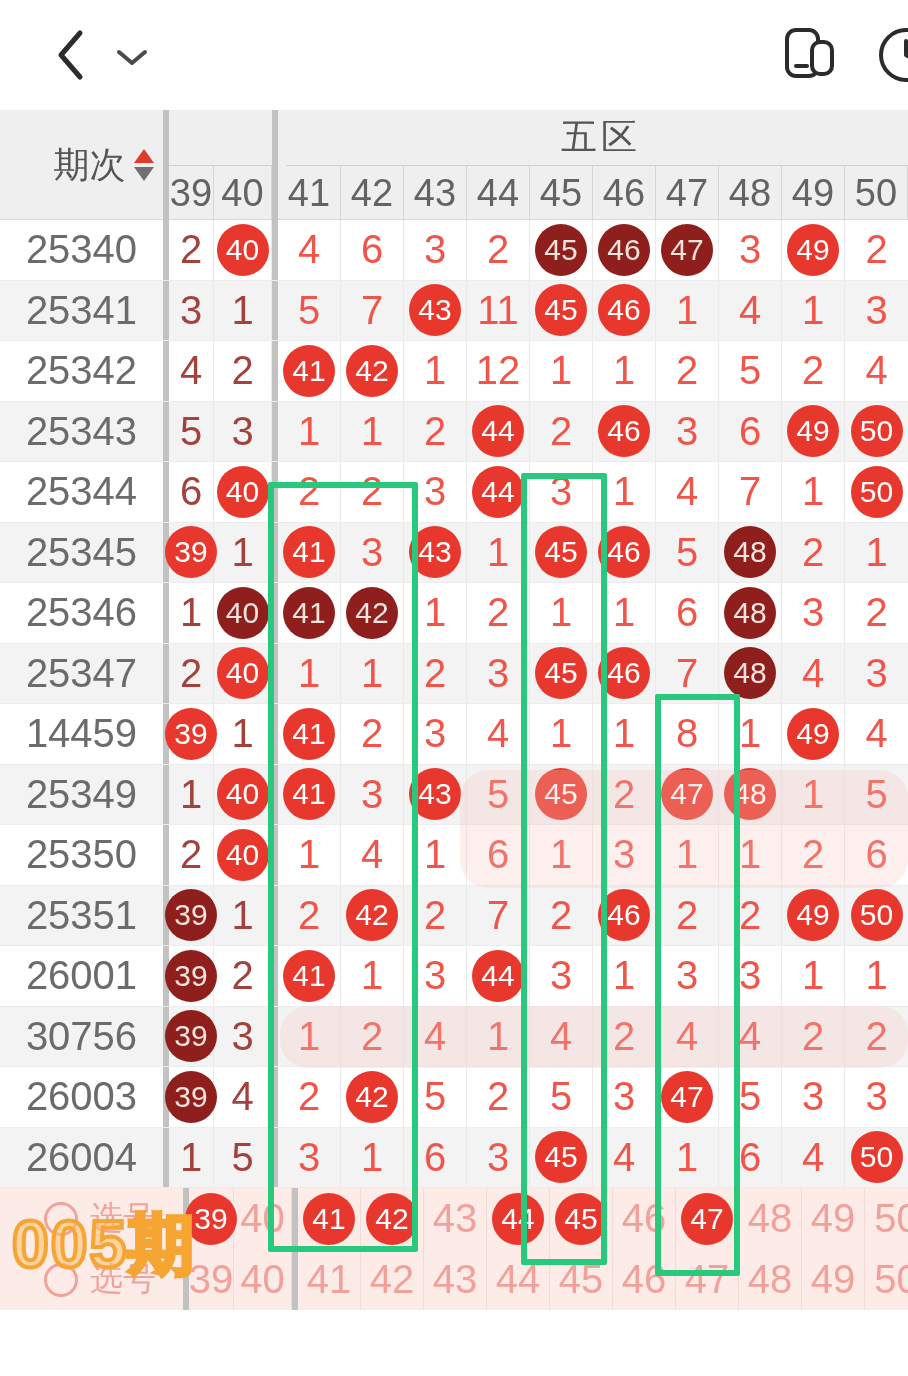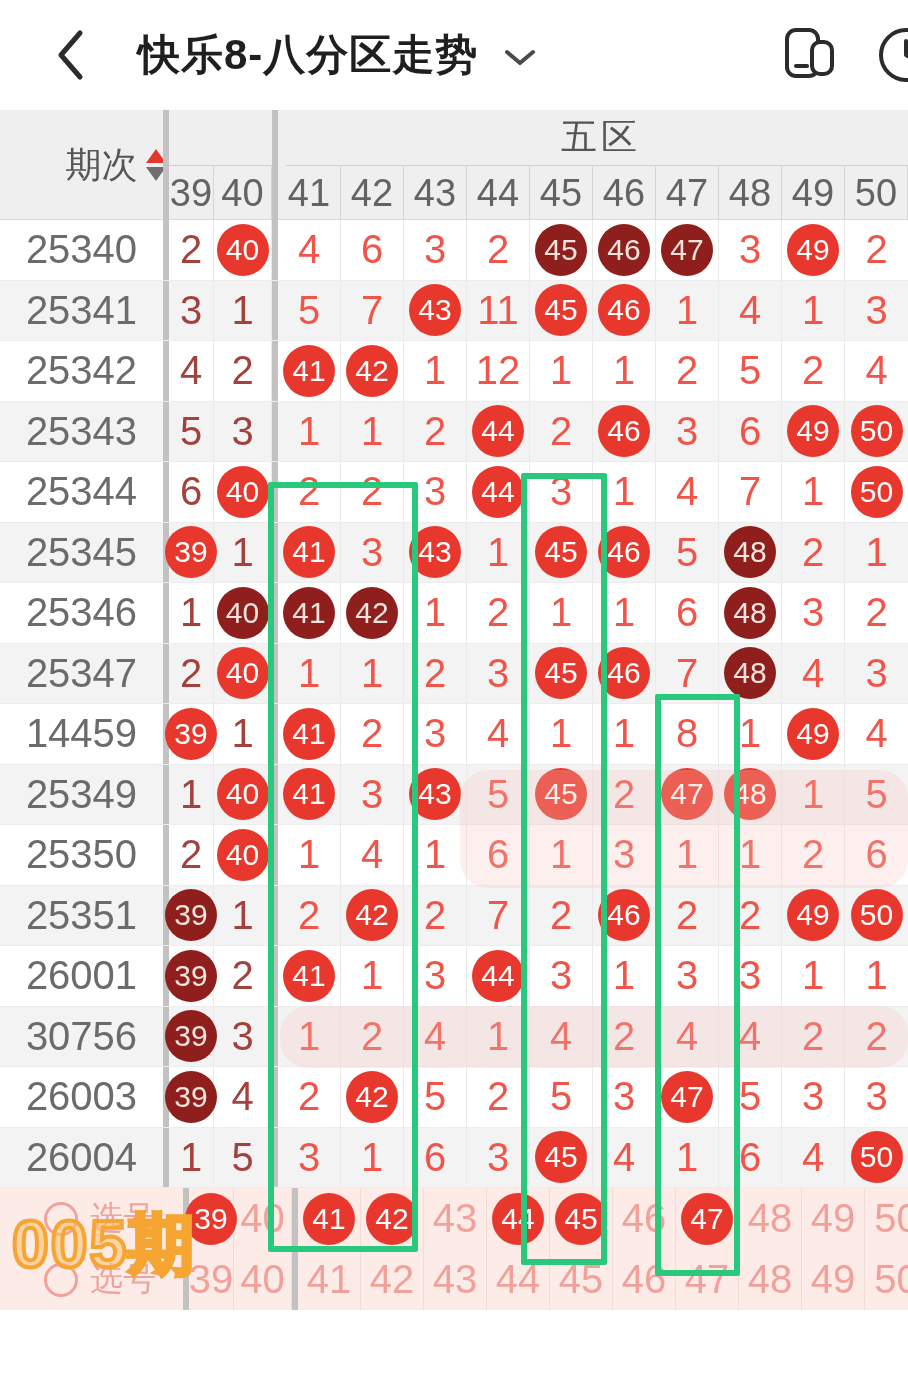--- a/index.html
+++ b/index.html
@@ -16,21 +16,21 @@
   .clock-wrap { width:46px; height:60px; overflow:visible; margin-right:-12px; }
 
   
   .notice { height:66px; display:flex; align-items:center; padding:0 28px; font-size:21px; color:#b9b9b9; letter-spacing:0; white-space:nowrap; background:#fff; }
 
   
   .twrap { position:relative; width:908px; height:1200px; }
   .g { display:grid; grid-template-columns:163px 6px 45px 58px 6px repeat(10,63px); }
 
   .thead { position:relative; width:908px; height:110px; background:#efefef; border-bottom:1px solid #d9d9d9; }
-  .p-head { position:absolute; left:12px; top:0; width:163px; height:110px; display:flex; align-items:center; justify-content:center; gap:8px;padding-left:44px; }
+  .p-head { position:absolute; left:0; top:0; width:163px; height:110px; display:flex; align-items:center; justify-content:center; gap:8px;padding-left:44px; }
   .p-head-label { font-size:36px; color:#555; }
   .sort { display:flex; flex-direction:column; gap:4px; }
   .tri-up { width:0; height:0; border-left:10px solid transparent; border-right:10px solid transparent; border-bottom:14px solid #e0392e; }
   .tri-dn { width:0; height:0; border-left:10px solid transparent; border-right:10px solid transparent; border-top:14px solid #6f6f6f; }
   .vsep { background:#c2c2c2; }
   .vsep-abs { position:absolute; top:0; width:6px; height:110px; background:#c2c2c2; }
   .grp { position:absolute; top:0; height:56px; border-bottom:1px solid #cfcfcf; }
   .grp-right { left:286px; width:630px; display:flex; align-items:center; justify-content:center; }
   .grp-left { left:169px; width:103px; }
   .zone-label { font-size:36px; color:#555; letter-spacing:4px; }
@@ -63,21 +63,20 @@
 <body>
 
 <div class="app">
 
   <div class="hdr">
     <div class="back-btn">
       <svg width="28" height="52" viewBox="0 0 28 52">
         <polyline points="24,4 5,26 24,48" fill="none" stroke="#2c2c2c" stroke-width="5" stroke-linecap="round" stroke-linejoin="round"></polyline>
       </svg>
     </div>
-    <div class="hdr-title">快乐8-八分区走势</div>
     <div class="dd-chevron">
       <svg width="32" height="18" viewBox="0 0 32 18">
         <polyline points="3,3 16,14 29,3" fill="none" stroke="#4a4a4a" stroke-width="4" stroke-linecap="round" stroke-linejoin="round"></polyline>
       </svg>
     </div>
     <div class="hdr-icons">
       <div>
         <svg width="52" height="56" viewBox="0 0 52 56">
           <rect x="3" y="5" width="31" height="46" rx="9" fill="none" stroke="#2b2b2b" stroke-width="4"></rect>
           <rect x="28" y="17" width="20" height="32" rx="8" fill="#ffffff" stroke="#2b2b2b" stroke-width="4"></rect>

